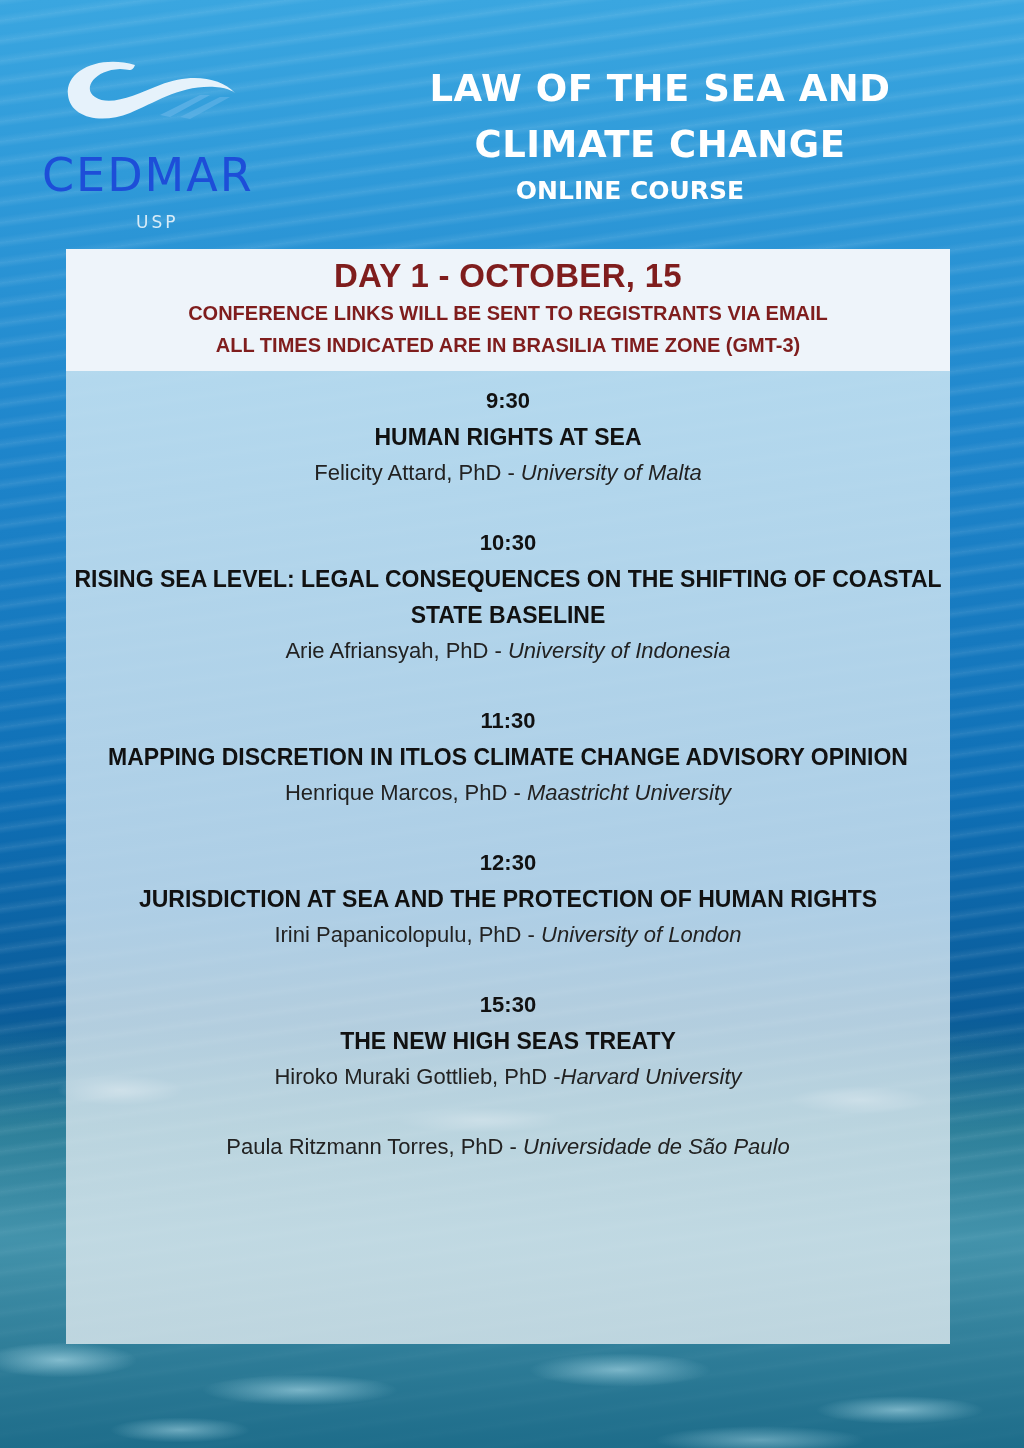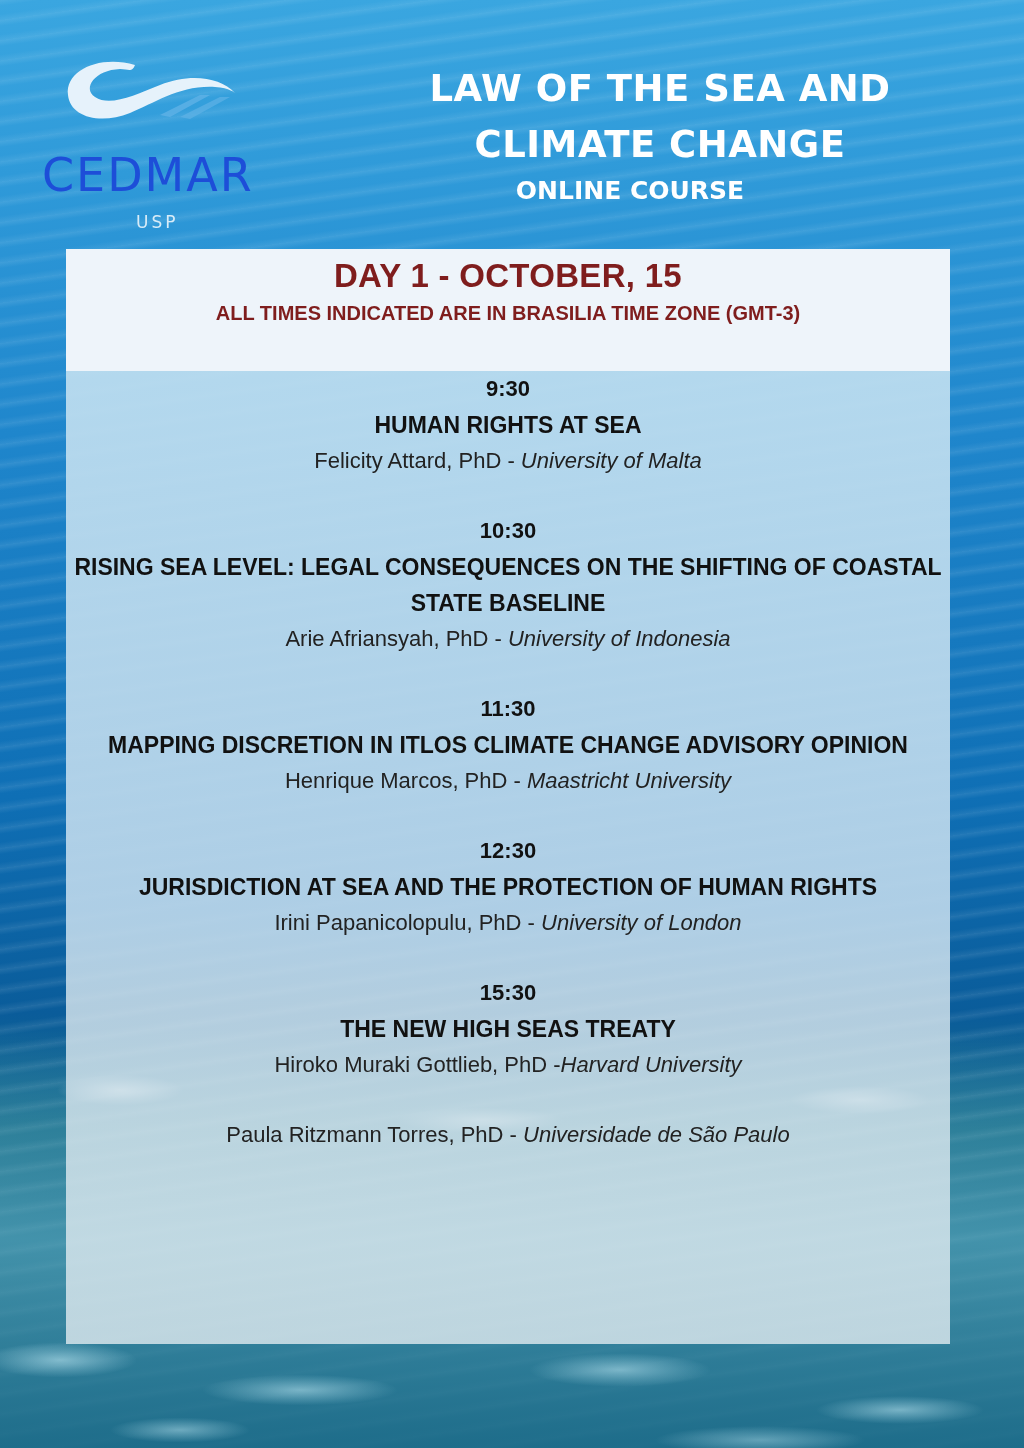--- a/index.html
+++ b/index.html
@@ -49,21 +49,21 @@
   .panel-head {
     height: 122px; background: #eef4fa; text-align: center; color: #7f1d1d;
     font-family: "Liberation Sans", sans-serif;
   }
   .panel-head .day { font-size: 33px; font-weight: bold; padding-top: 6px; line-height: 42px; letter-spacing: 0.3px; }
   .panel-head .note { font-size: 20px; font-weight: bold; line-height: 32px; }
   .panel-body {
     height: 973px;
     background: linear-gradient(180deg, rgba(190,222,240,0.93) 0%, rgba(186,214,234,0.93) 55%, rgba(215,230,238,0.82) 65%, rgba(225,235,240,0.80) 100%);
     text-align: center; color: #111;
-    box-sizing: border-box;
+    padding-top: 12px; box-sizing: border-box;
   }
   .session { margin-bottom: 34px; }
   .time { font-size: 22px; font-weight: bold; line-height: 36px; }
   .topic { font-size: 23px; font-weight: bold; line-height: 36px; padding: 0 6px; }
   .speaker { font-size: 22px; line-height: 36px; color: #222; }
   .inst { font-style: italic; }
 </style>
 </head>
 <body>
 
@@ -81,20 +81,21 @@
 
 <div class="title">
   <div class="l1">LAW OF THE SEA AND</div>
   <div class="l2">CLIMATE CHANGE</div>
   <div class="l3">ONLINE COURSE</div>
 </div>
 
 <div class="panel">
   <div class="panel-head">
     <div class="day">DAY 1 - OCTOBER, 15</div>
+    <div class="note">CONFERENCE LINKS WILL BE SENT TO REGISTRANTS VIA EMAIL</div>
     <div class="note">ALL TIMES INDICATED ARE IN BRASILIA TIME ZONE (GMT-3)</div>
   </div>
   <div class="panel-body">
     <div class="session">
       <div class="time">9:30</div>
       <div class="topic">HUMAN RIGHTS AT SEA</div>
       <div class="speaker"><span>Felicity Attard, PhD - </span><span class="inst">University of Malta</span></div>
     </div>
     <div class="session">
       <div class="time">10:30</div>

